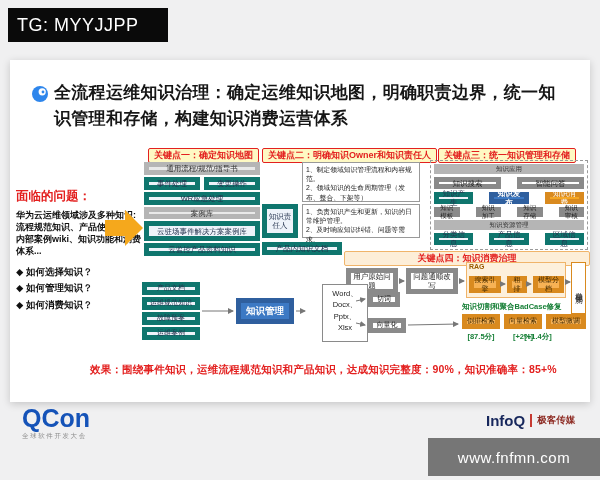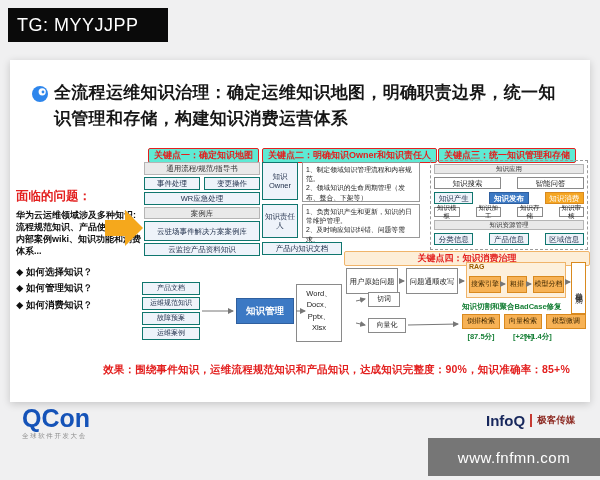--- a/index.html
+++ b/index.html
@@ -10,30 +10,30 @@
 
   .tg-bar { left:8px; top:8px; width:160px; height:34px; background:#0a0a0a; color:#fff;
             font-size:18px; display:flex; align-items:center; padding-left:9px; letter-spacing:.5px; }
 
   .slide { left:10px; top:60px; width:580px; height:342px; background:#fff;
            border-radius:0; box-shadow:0 2px 8px rgba(0,0,0,.18); }
 
   .title { left:44px; top:20px; width:506px; font-size:17px; font-weight:bold; color:#161616;
            line-height:1.5; letter-spacing:.3px; }
 
-  .hdr { font-size:9px; font-weight:bold; color:#e3201f; border:1px solid #e3201f; background:#5eead4;
+  .hdr { font-size:9px; font-weight:bold; color:#e3201f; border:1px solid #e3201f; background:#fef9c3;
          padding:1px 5px; border-radius:2px; white-space:nowrap; line-height:1.25; }
   .hdr4 { background:#fdeed8; border-color:#f0b46a; }
 
   .problems { left:6px; top:128px; width:127px; }
   .p-head { color:#e3201f; font-weight:bold; font-size:12.5px; }
   .p-intro { margin-top:4px; font-size:9px; font-weight:bold; line-height:1.35; color:#101010; }
   .p-q { margin-top:6px; font-size:9.5px; font-weight:bold; line-height:1.75; color:#101010; }
 
-  .box { border:1px solid #0f766e; background:#eef3fa; color:#23324d; font-size:7.5px;
+  .box { border:5px solid #0f766e; background:#eef3fa; color:#23324d; font-size:7.5px;
          display:flex; align-items:center; justify-content:center; text-align:center;
          line-height:1.2; padding:0; }
   .gray-box   { border-color:#b5b5b5; background:#e9e9e9; color:#333; }
   .white-box  { border-color:#8a8a8a; background:#fff; color:#222; }
   .orange-box { border-color:#d98a1f; background:#f7b255; color:#3f2800; }
   .blue-fill  { background:#3c79c4; border-color:#2f5f9e; color:#fff; font-weight:bold; }
   .orange-fill{ background:#f5a623; border-color:#d98a1f; color:#fff; }
 
   .desc { border:1px solid #999; background:#fff; font-size:6.8px; color:#222; line-height:1.35;
           padding:2px 3px; white-space:pre-line; }
@@ -48,21 +48,21 @@
   .metric { color:#188038; font-size:7.5px; font-weight:bold; text-align:center; }
 
   .kp3 { left:420px; top:100px; width:158px; height:90px; border:1px dashed #9a9a9a;
          padding:3px; display:flex; flex-direction:column; gap:3px; }
   .kp3 .row { display:flex; gap:16px; }
   .kp3 .row > div { flex:1; }
   .h10 { height:10px; font-size:6.5px; }
   .h12 { height:12px; }
 
   .effect { left:80px; top:303px; width:480px; color:#e3201f; font-weight:bold;
-            font-size:10.5px; text-align:right; letter-spacing:.2px; }
+            font-size:10.5px; text-align:left; letter-spacing:.2px; }
 
   .qcon { left:22px; top:406px; }
   .qcon-text { color:#1553b8; font-weight:bold; font-size:25px; line-height:1; }
   .qcon-tag { font-size:6.5px; color:#8a8a8a; letter-spacing:1.6px; margin-top:1px; }
   .infoq { left:486px; top:412px; display:flex; align-items:center; gap:5px; }
   .infoq-text { color:#17275c; font-weight:bold; font-size:15px; }
   .infoq-div { width:2px; height:13px; background:#c73a32; }
   .infoq-sub { font-size:9.5px; color:#8d2a22; font-weight:bold; }
 
   .url-bar { left:428px; top:438px; width:172px; height:38px; background:rgba(88,88,88,.8);
@@ -106,21 +106,20 @@
     <div class="abs hdr" style="left:428px;top:88px">关键点三：统一知识管理和存储</div>
 
     <div class="abs box gray-box" style="left:134px;top:102px;width:116px;height:13px">通用流程/规范/指导书</div>
     <div class="abs box" style="left:134px;top:117px;width:56px;height:13px">事件处理</div>
     <div class="abs box" style="left:194px;top:117px;width:56px;height:13px">变更操作</div>
     <div class="abs box" style="left:134px;top:132px;width:116px;height:13px">WR应急处理</div>
     <div class="abs box gray-box" style="left:134px;top:147px;width:116px;height:12px">案例库</div>
     <div class="abs box" style="left:134px;top:161px;width:116px;height:20px">云驻场事件解决方案案例库</div>
     <div class="abs box" style="left:134px;top:183px;width:116px;height:13px">云监控产品资料知识</div>
 
-    <div class="abs box" style="left:252px;top:102px;width:36px;height:38px">知识Owner</div>
     <div class="abs desc" style="left:292px;top:102px;width:118px;height:40px">1、制定领域知识管理流程和内容规范。
 2、领域知识的生命周期管理（发布、整合、下架等）</div>
     <div class="abs box" style="left:252px;top:144px;width:36px;height:34px">知识责任人</div>
     <div class="abs desc" style="left:292px;top:144px;width:118px;height:34px">1、负责知识产生和更新，知识的日常维护管理。
 2、及时响应知识纠错、问题等需求。</div>
     <div class="abs box" style="left:252px;top:182px;width:80px;height:13px">产品内知识文档</div>
 
     <div class="abs kp3">
       <div class="row">
           <div class="box gray-box h10">知识应用</div>
@@ -167,21 +166,21 @@
     <div class="abs box orange-box" style="left:536px;top:254px;width:40px;height:15px;font-size:7px">模型微调</div>
     <div class="abs metric" style="left:452px;top:272px;width:38px">[87.5分]</div>
     <div class="abs metric" style="left:494px;top:272px;width:38px">[+2%]</div>
     <div class="abs metric" style="left:508px;top:272px;width:40px">[+1.4分]</div>
 
     <div class="abs box" style="left:132px;top:222px;width:58px;height:13px;font-size:7px">产品文档</div>
     <div class="abs box" style="left:132px;top:237px;width:58px;height:13px;font-size:7px">运维规范知识</div>
     <div class="abs box" style="left:132px;top:252px;width:58px;height:13px;font-size:7px">故障预案</div>
     <div class="abs box" style="left:132px;top:267px;width:58px;height:13px;font-size:7px">运维案例</div>
     <div class="abs box blue-fill" style="left:226px;top:238px;width:58px;height:26px;font-size:9.5px">知识管理</div>
-    <div class="abs files" style="left:286px;top:224px;width:46px;height:58px">Word、
+    <div class="abs files" style="left:312px;top:224px;width:46px;height:58px">Word、
 Docx、
 Pptx、
 Xlsx</div>
     <div class="abs box white-box" style="left:358px;top:232px;width:32px;height:15px;font-size:7px">切词</div>
     <div class="abs box white-box" style="left:358px;top:258px;width:38px;height:15px;font-size:7px">向量化</div>
 
     <svg class="abs" style="left:0;top:0;pointer-events:none" width="580" height="342">
       <defs>
         <marker id="ah" markerWidth="6" markerHeight="6" refX="5" refY="3" orient="auto">
           <path d="M0,0 L6,3 L0,6 z" fill="#777"></path>

